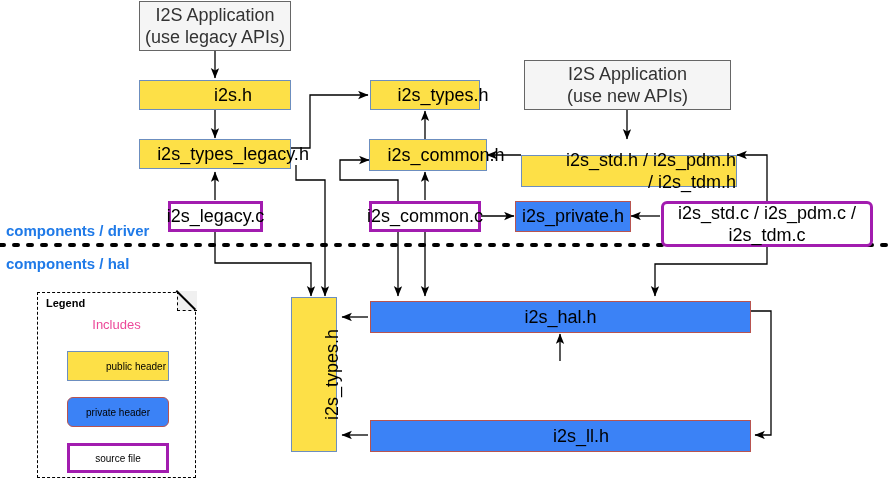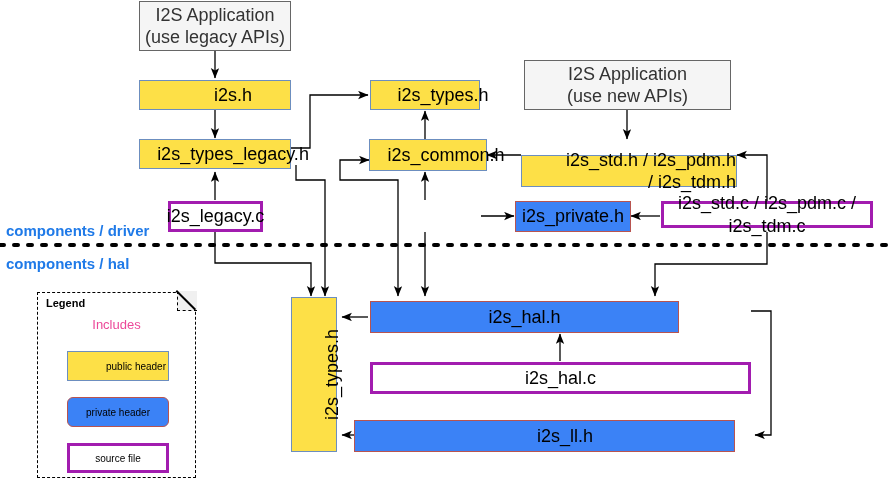--- a/index.html
+++ b/index.html
@@ -233,45 +233,45 @@
   </div>
 
   <div class="node n-public" style="left:521px; top:155px; width:216px; height:32px;text-align:right;">
     <span>i2s_std.h / i2s_pdm.h / i2s_tdm.h</span>
   </div>
 
   <div class="node n-source" style="left:168px; top:201px; width:95px; height:31px;">
     <span>i2s_legacy.c</span>
   </div>
 
+  <div class="node n-source" style="left:369px; top:201px; width:112px; height:31px;">
+    <span>i2s_common.c</span>
+  </div>
 
   <div class="node n-private" style="left:515px; top:201px; width:116px; height:31px;">
     <span>i2s_private.h</span>
   </div>
 
-  <div class="node n-source" style="left:661px; top:201px; width:212px; height:27px;">
+  <div class="node n-source" style="left:661px; top:201px; width:212px; height:46px;border-radius:6px;">
     <span>i2s_std.c / i2s_pdm.c / i2s_tdm.c</span>
   </div>
 
   <div class="zone-label" style="left:6px; top:222px;">components / driver</div>
   <div class="zone-label" style="left:6px; top:255px;">components / hal</div>
 
   <div class="node n-public n-vertical" style="left:291px; top:297px; width:46px; height:155px;">
     <span>i2s_types.h</span>
   </div>
 
-  <div class="node n-private" style="left:370px; top:301px; width:309px; height:32px;justify-content:center;">
+  <div class="node n-private" style="left:370px; top:301px; width:381px; height:32px;justify-content:center;">
     <span>i2s_hal.h</span>
   </div>
 
-  <div class="node n-source" style="left:370px; top:362px; width:381px; height:32px;">
-    <span>i2s_hal.c</span>
-  </div>
-
-  <div class="node n-private" style="left:354px; top:420px; width:381px; height:32px;padding-left:41px;">
+
+  <div class="node n-private" style="left:370px; top:420px; width:381px; height:32px;padding-left:41px;">
     <span>i2s_ll.h</span>
   </div>
 
   <div class="legend-box">
     <div class="legend-fold"></div>
     <div class="legend-title">Legend</div>
     <div class="legend-includes">Includes</div>
     <div class="legend-sw lg-pub n-public">
       <span>public header</span>
     </div>

